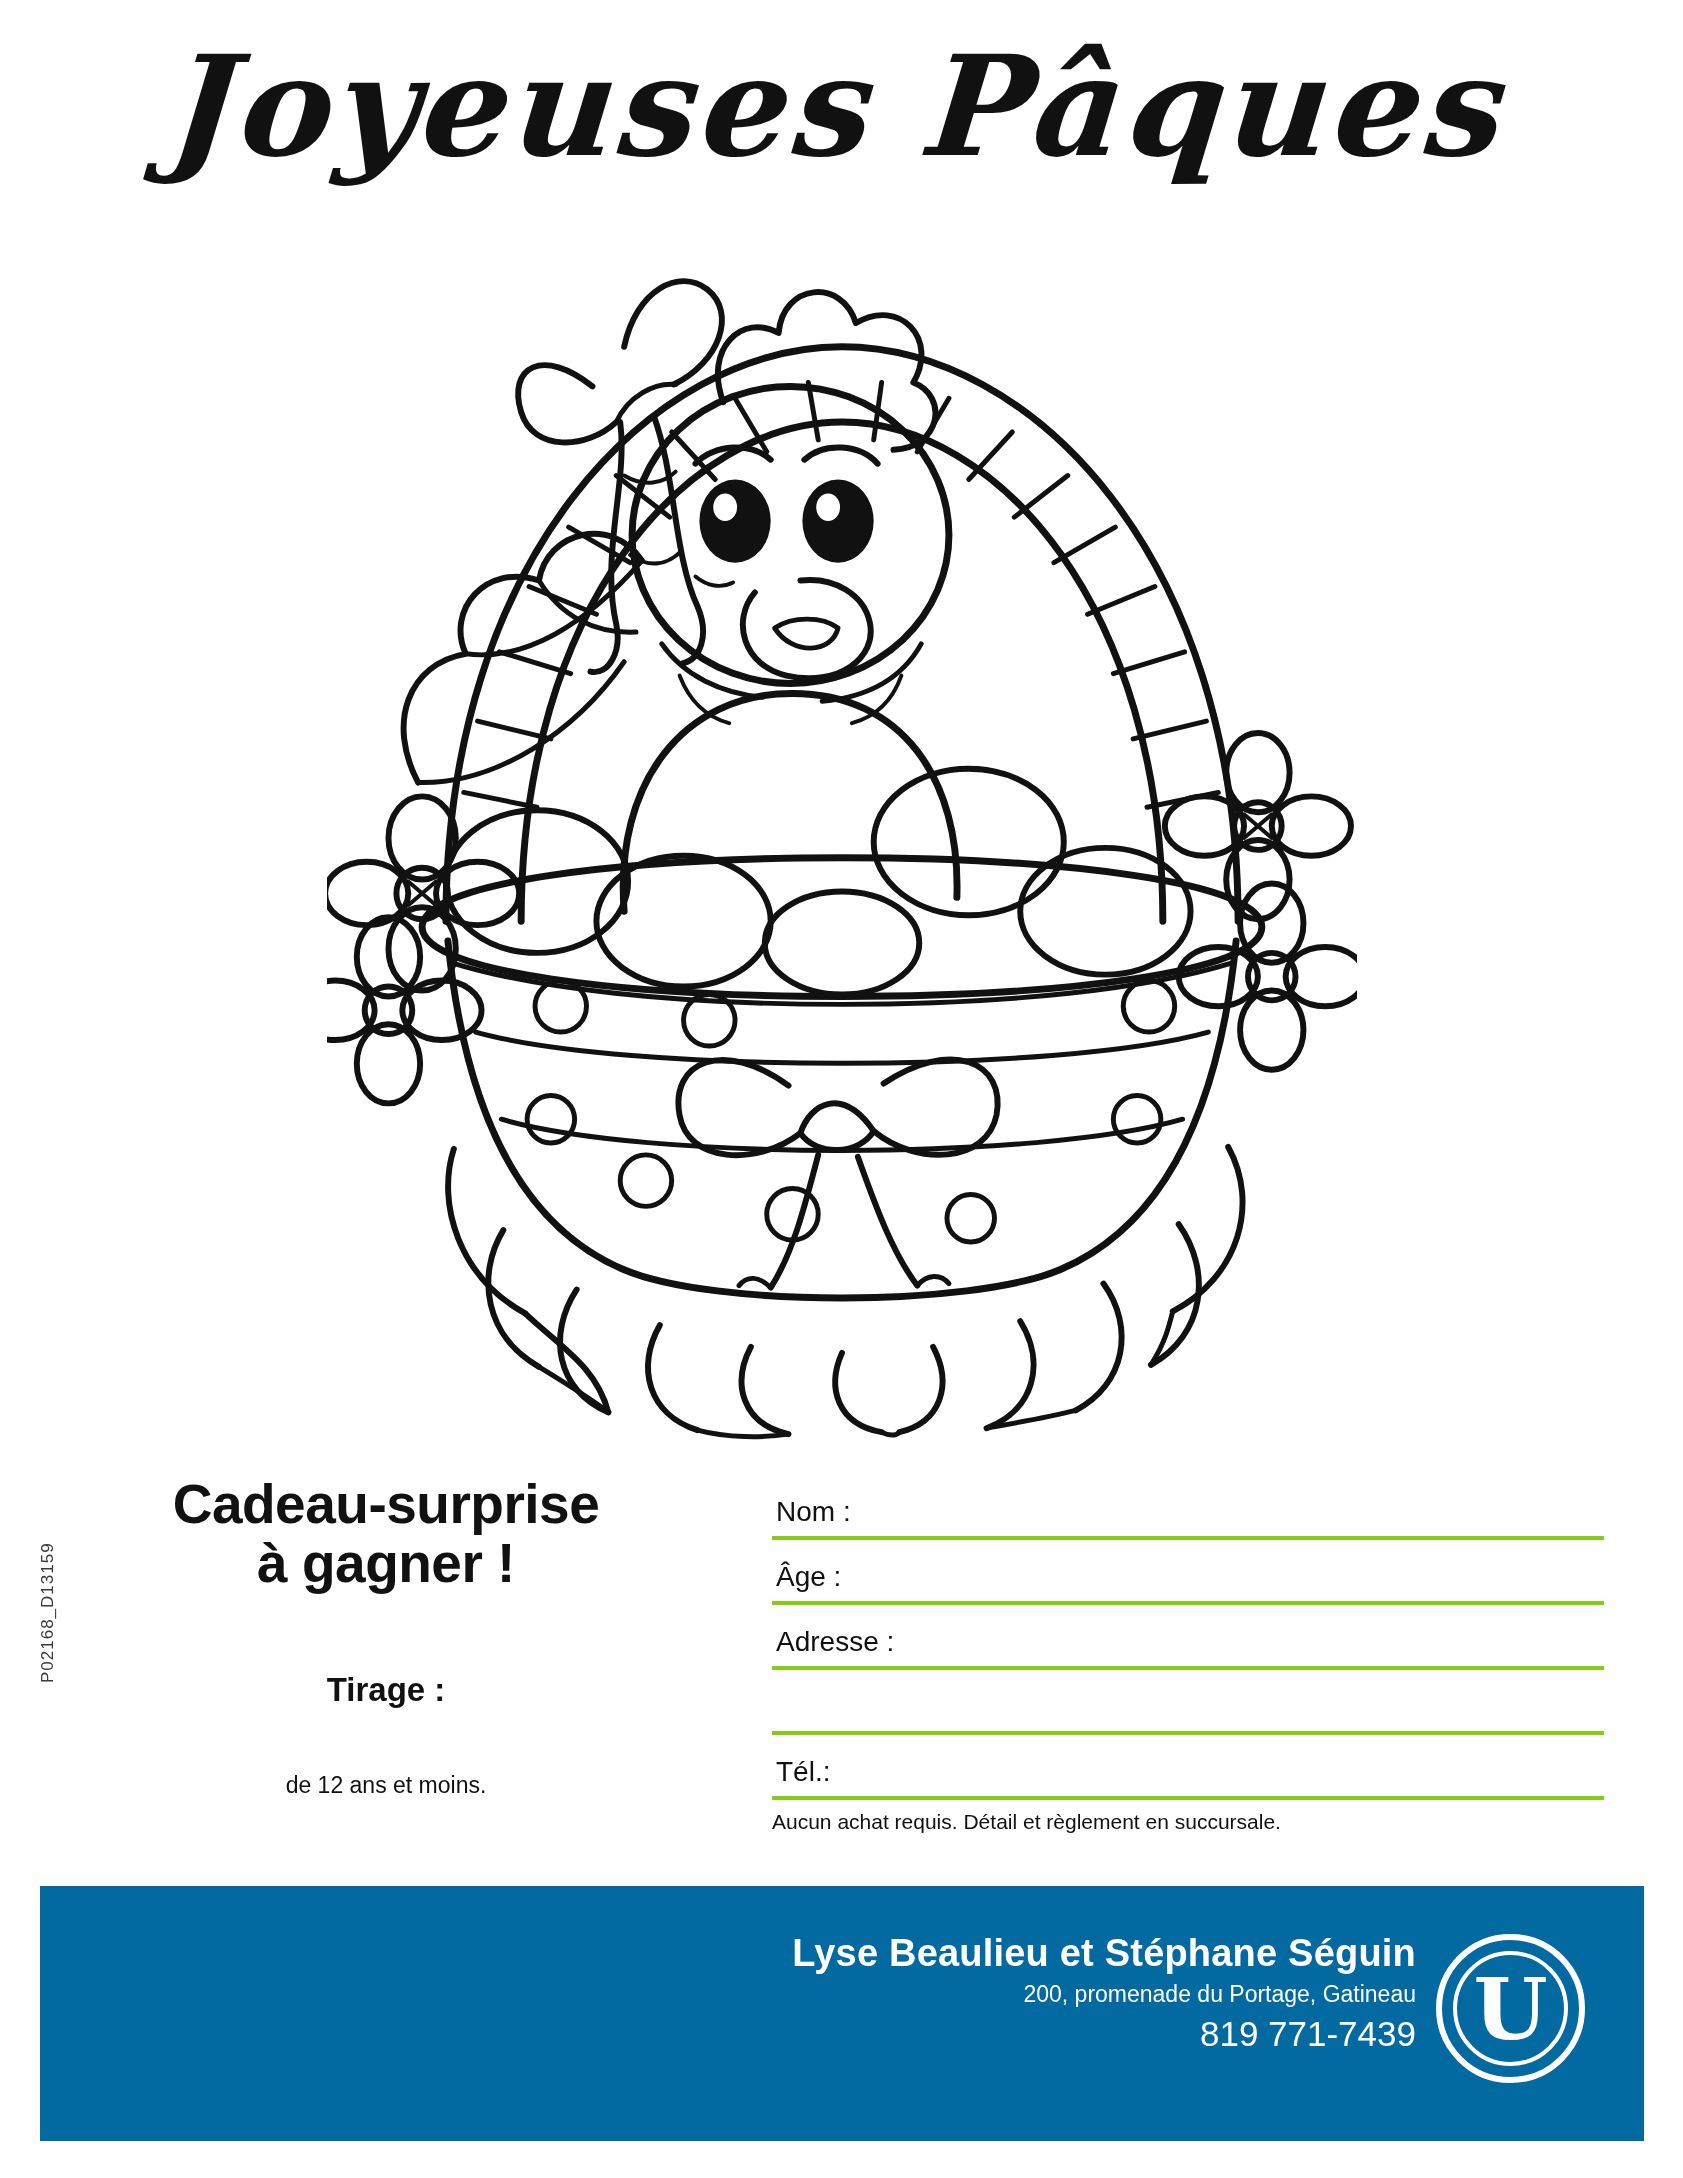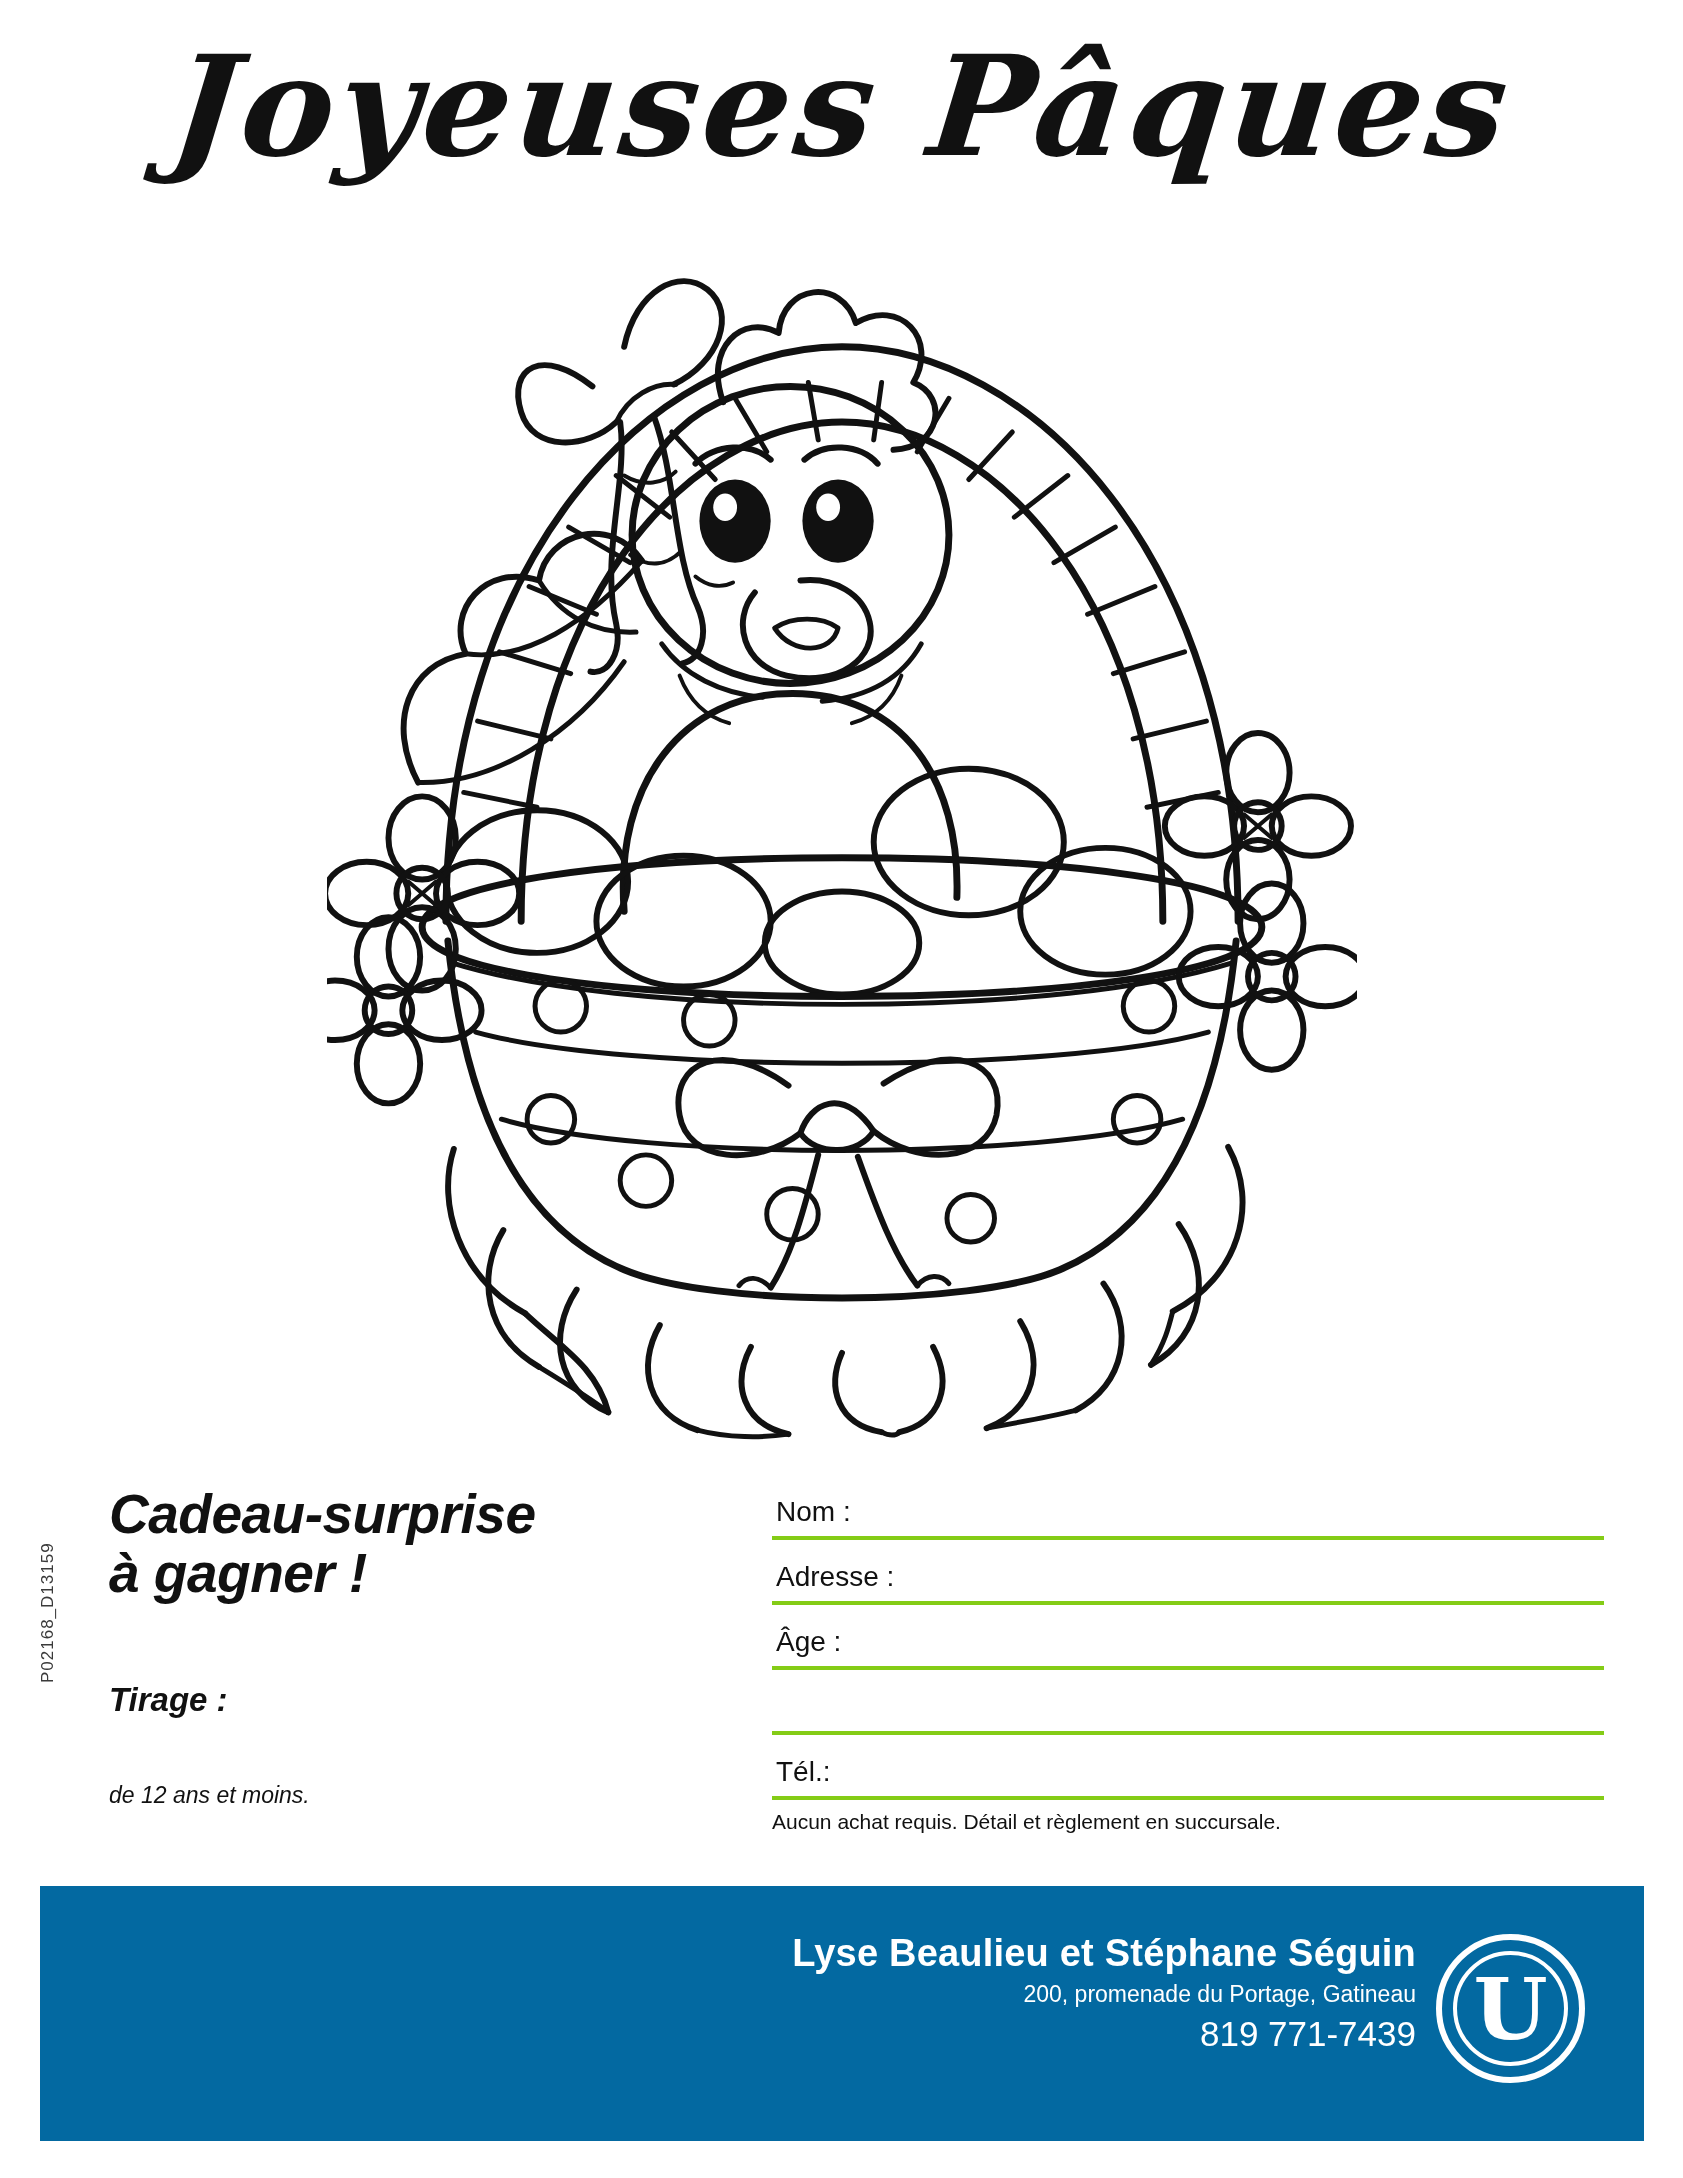--- a/index.html
+++ b/index.html
@@ -50,23 +50,23 @@
     position: absolute;
     top: 1465px;
     left: 0;
     width: 1683px;
     height: 416px;
   }
 
   .promo {
     position: absolute;
     left: 109px;
-    top: 20px;
+    top: 10px;
     width: 554px;
-    font-style: italic;
+    text-align: center;
   }
   .promo-head {
     font-weight: 700;
     font-size: 55px;
     line-height: 1.08;
     color: #111111;
     letter-spacing: -0.5px;
   }
   .promo-draw {
     margin-top: 77px;
@@ -352,24 +352,24 @@
     <div class="promo-note">
       <div>de 12 ans et moins.</div>
     </div>
   </div>
 
   <div class="form">
     <div class="field">
       <span class="field-label">Nom :</span>
     </div>
     <div class="field">
+      <span class="field-label">Âge :</span>
+    </div>
+    <div class="field">
       <span class="field-label">Adresse :</span>
-    </div>
-    <div class="field">
-      <span class="field-label">Âge :</span>
     </div>
     <div class="field blank">
       <span class="field-label"></span>
     </div>
     <div class="field">
       <span class="field-label">Tél.:</span>
     </div>
     <div class="legal">Aucun achat requis. Détail et règlement en succursale.</div>
   </div>
 </div>

